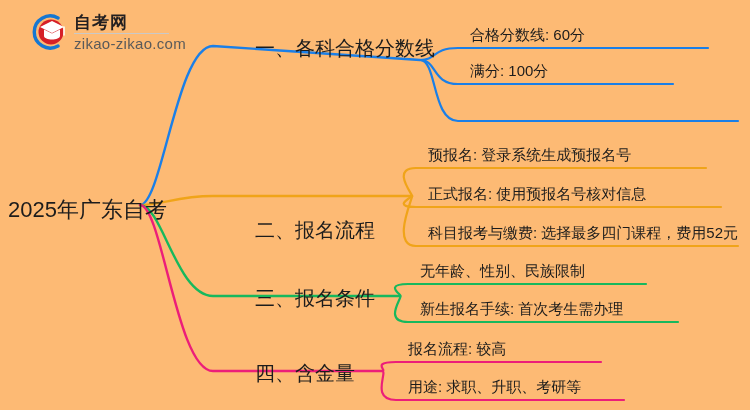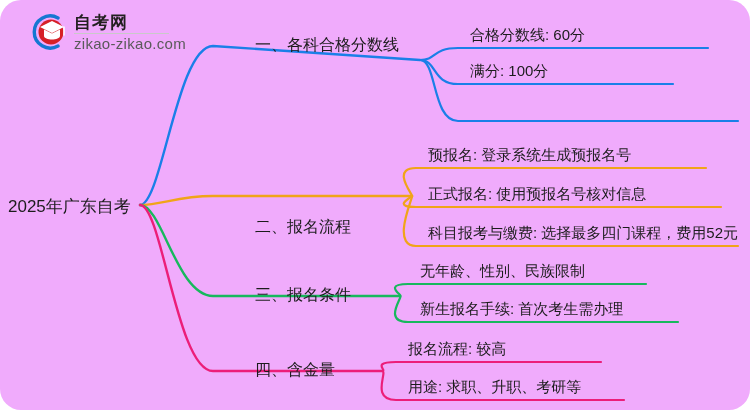--- a/index.html
+++ b/index.html
@@ -4,24 +4,23 @@
 <style>
   html, body {
     margin: 0;
     padding: 0;
     background: #ffffff;
   }
   #root {
     position: relative;
     width: 750px;
     height: 410px;
-    background: #f0abfc;
+    background: #fdba74;
     overflow: hidden;
     font-family: "Liberation Sans", "DejaVu Sans", sans-serif;
-    border-radius: 21px;
   }
   #edges {
     position: absolute;
     left: 0;
     top: 0;
     width: 750px;
     height: 410px;
     pointer-events: none;
   }
   .logo {
@@ -71,26 +70,26 @@
     color: #5a5a5a;
     letter-spacing: 0.3px;
     white-space: nowrap;
   }
   .node {
     position: absolute;
     white-space: nowrap;
     color: #1c1c1c;
   }
   .root-node {
-    font-size: 17px;
+    font-size: 22px;
     left: 8px;
     top: 195px;
   }
   .branch-node {
-    font-size: 16px;
+    font-size: 20px;
   }
   .leaf-node {
     font-size: 15px;
   }
 </style>
 </head>
 <body>
 
 <div id="root">
 

